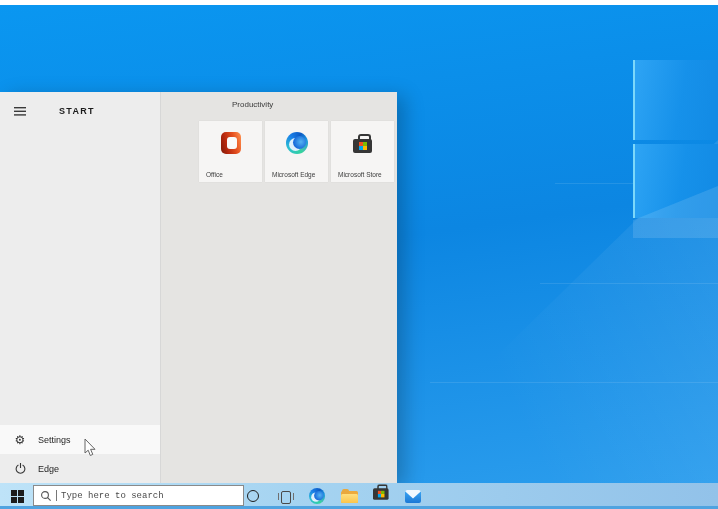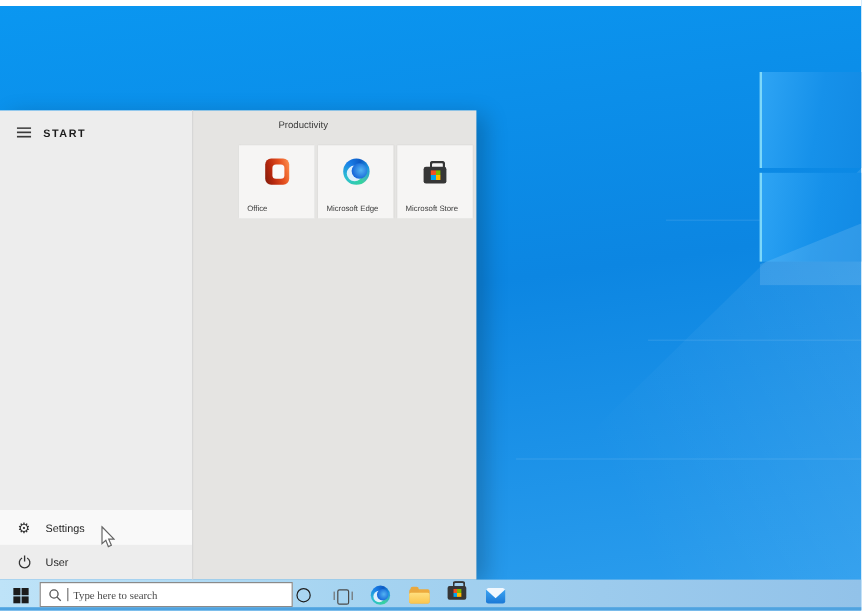--- a/index.html
+++ b/index.html
@@ -28,21 +28,21 @@
   .win-pane-top { top:60px; height:80px; }
   .win-pane-bottom { top:144px; height:74px; }
   .win-beam-wedge { position:absolute; left:633px; top:186px; width:85px; height:52px; z-index:1;
     background:rgba(255,255,255,0.12); clip-path:polygon(0 66%, 100% 0, 100% 100%, 0 100%); }
 
   
   .start-menu { position:absolute; left:0; top:92px; width:397px; height:391px; display:flex; z-index:5;
     box-shadow:8px 4px 18px rgba(0,0,0,0.22); }
   .rail { position:relative; width:160px; background:var(--menu_rail,#ededed); flex:none; }
   .rail-header { position:absolute; top:10px; left:14px; display:flex; align-items:center; gap:10px; }
-  .start-title { font-size:9px; font-weight:bold; letter-spacing:1.3px; color:#1c1c1c; }
+  .start-title { font-size:9px; font-weight:bold; letter-spacing:1.3px; color:#1c1c1c;margin-left:23px; }
   .hamburger { display:block; }
 
   .rail-nav { position:absolute; left:0; right:0; bottom:0; }
   .rail-item { height:29px; display:flex; align-items:center; padding-left:13px; gap:11px; cursor:default; }
   .rail-item.highlight { background:var(--highlight,#f9f9f9); }
   .rail-icon { width:14px; height:14px; display:flex; align-items:center; justify-content:center; color:#333; }
   .gear-glyph { font-size:12px; line-height:12px; color:#333; }
   .rail-label { font-size:9px; color:#1f1f1f; }
 
   .panel { position:relative; flex:1; background:var(--menu_panel,#e5e4e2); border-left:1px solid #d7d7d7; }
@@ -77,21 +77,21 @@
   
   .taskbar { position:absolute; left:0; top:483px; width:718px; height:26px; z-index:6;
     background:linear-gradient(90deg, #bee3f8 0%, var(--taskbar,#a6d4f1) 40%, #92c2e9 100%); }
   .start-button { position:absolute; left:6px; top:4px; width:22px; height:18px;
     display:flex; align-items:center; justify-content:center; cursor:default; }
   .search-box { position:absolute; left:33px; top:2px; width:211px; height:21px; background:#fff;
     border:1px solid #8a8a8a; display:flex; align-items:center; padding:0 6px; gap:4px; }
   .search-box svg { flex:none; }
   .search-caret { width:1px; height:11px; background:#777; flex:none; }
   .search-input { border:none; outline:none; background:transparent; width:100%;
-    font-size:9px; font-family:Liberation Serif, serif; color:#333; padding:0; }
+    font-size:9px; font-family:Liberation Mono, monospace; color:#333; padding:0; }
   .search-input::placeholder { color:#4a4a4a; opacity:1; }
 
   .tb-icon { position:absolute; top:5px; width:16px; height:16px;
     display:flex; align-items:center; justify-content:center; cursor:default; }
   .tb-cortana { left:245px; } .tb-taskview { left:277px; } .tb-edge { left:309px; }
   .tb-folder { left:341px; } .tb-store { left:373px; } .tb-mail { left:405px; }
 
   .cortana-ring { width:12px; height:12px; border:1.6px solid #1f1f1f; border-radius:50%; }
 
   .taskview-glyph { position:relative; width:14px; height:12px; }
@@ -155,21 +155,21 @@
             </span>
           <span class="rail-label">Settings</span>
         </div>
         <div class="rail-item">
           <span class="rail-icon">
             <svg width="13" height="13" viewBox="0 0 13 13" fill="none" stroke="#333" stroke-width="1.1">
                 <path d="M4.4 3 a4.4,4.4 0 1 0 4.2,0"></path>
                 <line x1="6.5" y1="1" x2="6.5" y2="6"></line>
               </svg>
           </span>
-          <span class="rail-label">User</span>
+          <span class="rail-label">Edge</span>
         </div>
       </div>
     </div>
 
     <div class="panel">
       <div class="section-title">Productivity</div>
       <div class="tiles">
         <div class="tile">
           <div class="tile-icon-wrap">
               <div class="office-icon"></div>

